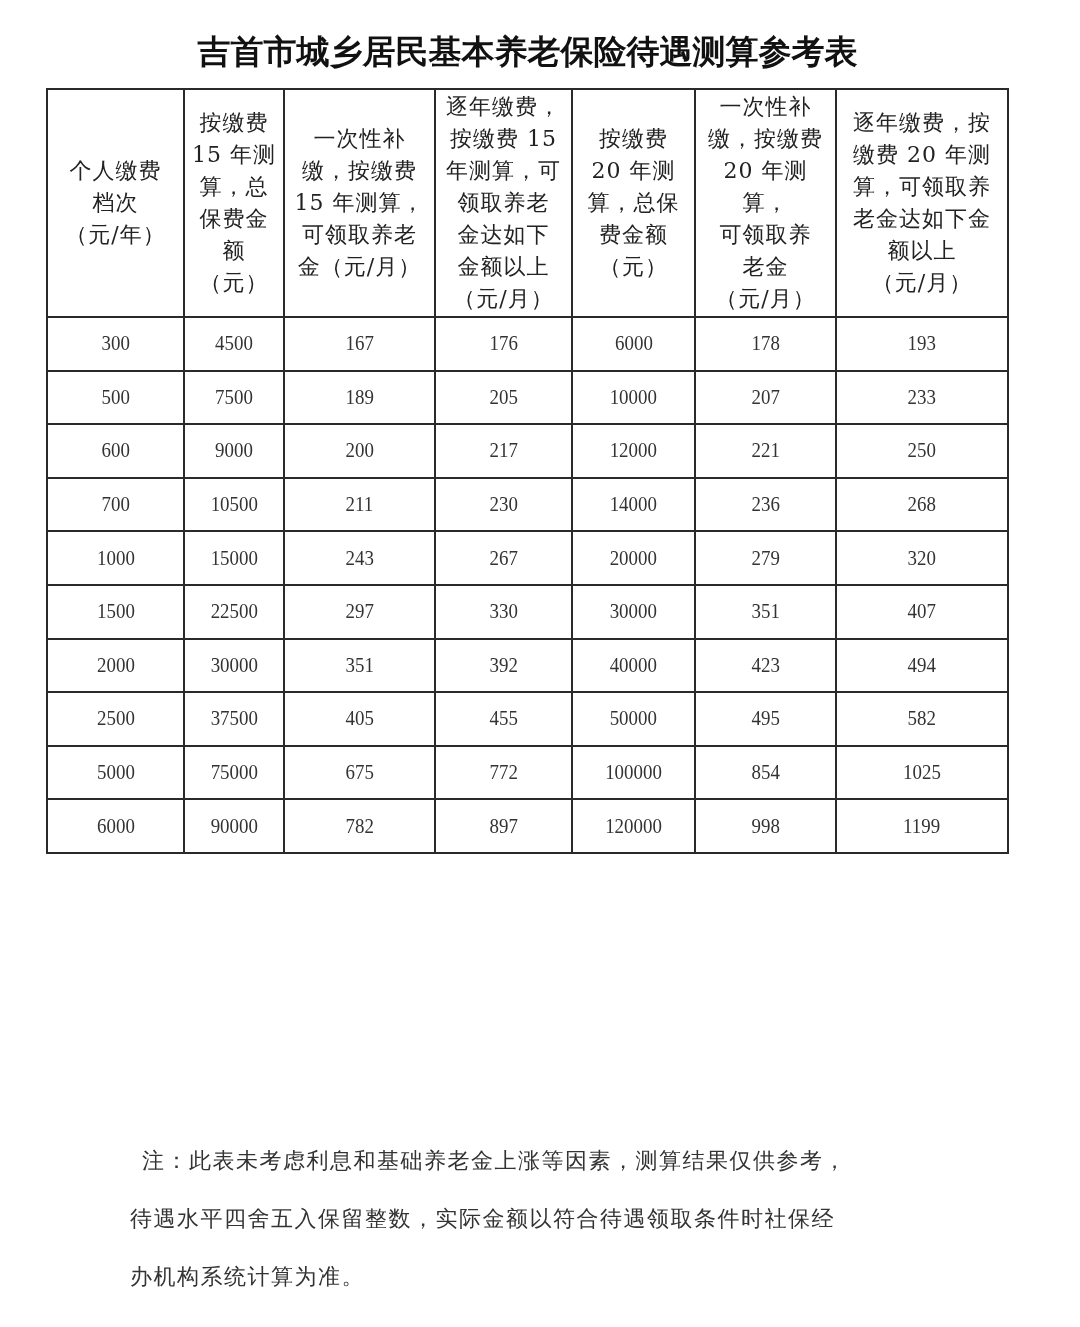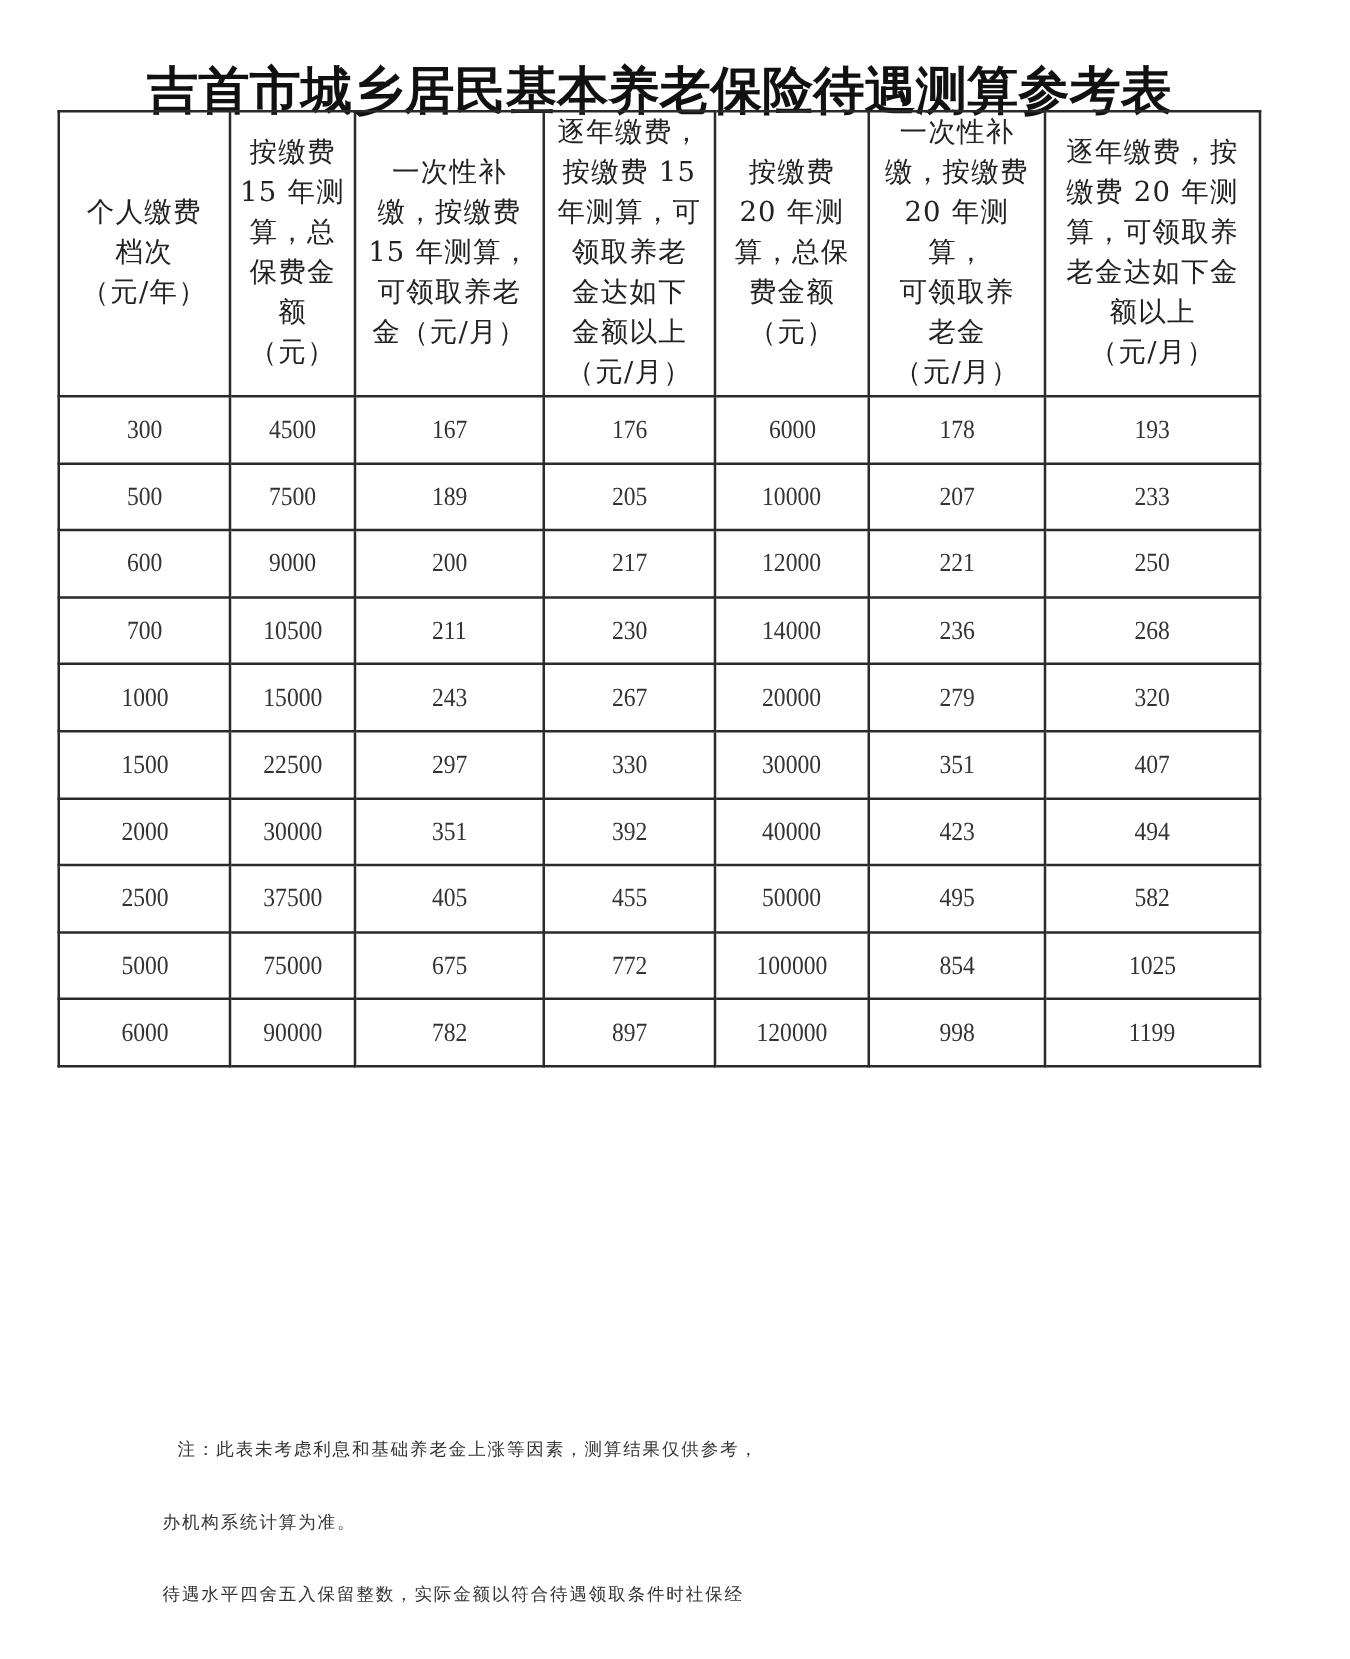--- a/index.html
+++ b/index.html
@@ -10,26 +10,26 @@
     body {
       width: 1080px;
       height: 1327px;
       position: relative;
       overflow: hidden;
       color: #1a1a1a;
     }
     .page-title {
       position: absolute;
       left: 0;
-      top: 48px;
+      top: 28px;
       width: 1055px;
       text-align: center;
       font-family: "DejaVu Sans", sans-serif;
       font-weight: bold;
-      font-size: 41px;
+      font-size: 33px;
       letter-spacing: 0px;
       color: #111;
       line-height: 48px;
     }
     .ref-table {
       position: absolute;
       left: 46px;
       top: 88px;
       border-collapse: collapse;
       table-layout: fixed;
@@ -62,22 +62,22 @@
     }
     .ref-table td span {
       display: inline-block;
       transform: scaleX(0.9);
     }
     .note {
       position: absolute;
       left: 130px;
       top: 1132px;
       width: 820px;
-      font-family: Liberation Mono, monospace;
-      font-size: 14px;
+      font-family: Liberation Sans, sans-serif;
+      font-size: 22px;
       color: #333;
       line-height: 58px;
       letter-spacing: 1.5px;
     }
     .note .line1 { padding-left: 12px; display: block; }
     .note .line { display: block; }
   </style>
 </head>
 <body>
 
@@ -193,15 +193,15 @@
         <td><span>897</span></td>
         <td><span>120000</span></td>
         <td><span>998</span></td>
         <td><span>1199</span></td>
       </tr>
     </tbody>
 </table>
 
 <div class="note">
   <span class="line1">注：此表未考虑利息和基础养老金上涨等因素，测算结果仅供参考，</span>
+  <span class="line">待遇水平四舍五入保留整数，实际金额以符合待遇领取条件时社保经</span>
   <span class="line">办机构系统计算为准。</span>
-  <span class="line">待遇水平四舍五入保留整数，实际金额以符合待遇领取条件时社保经</span>
 </div>
 
 </body></html>

